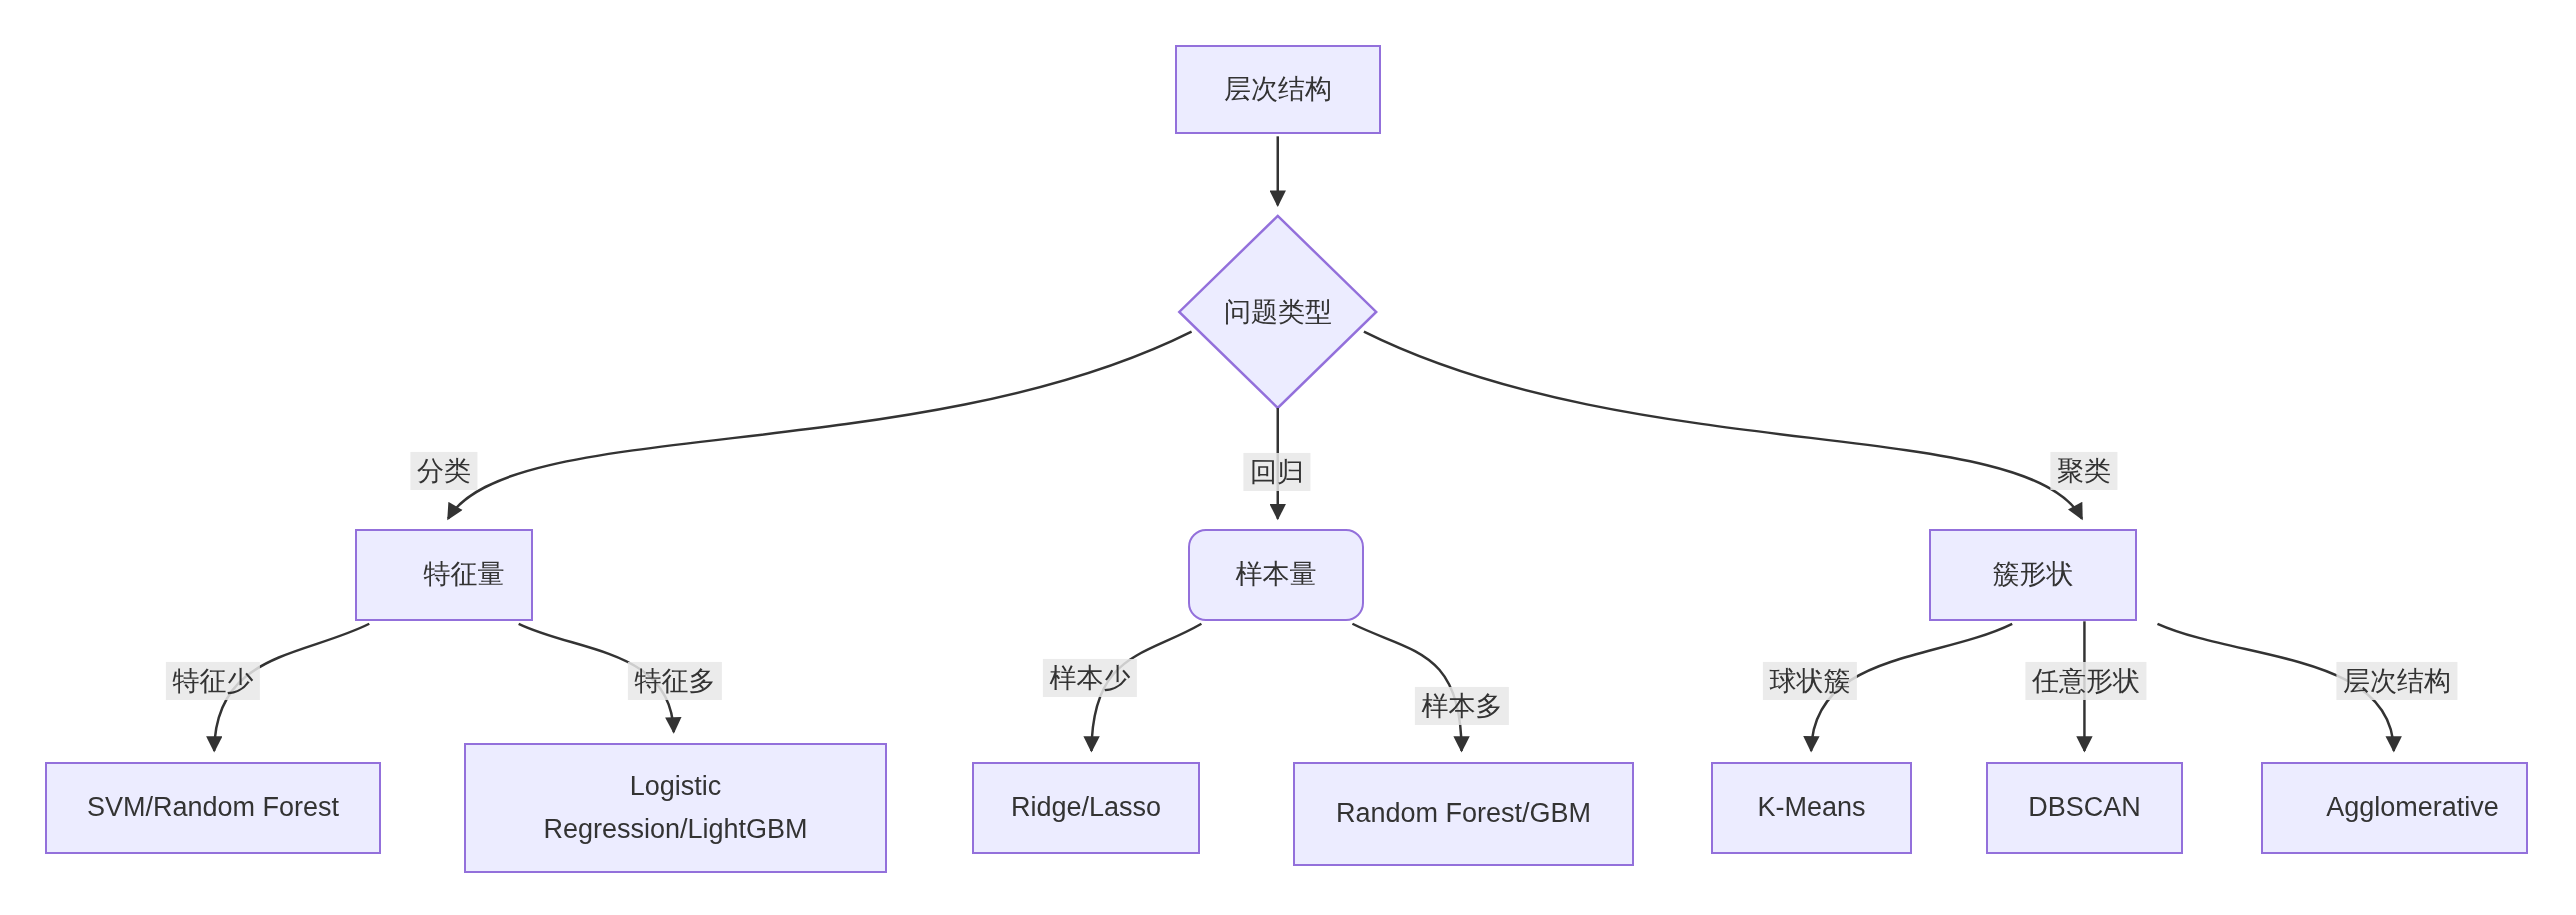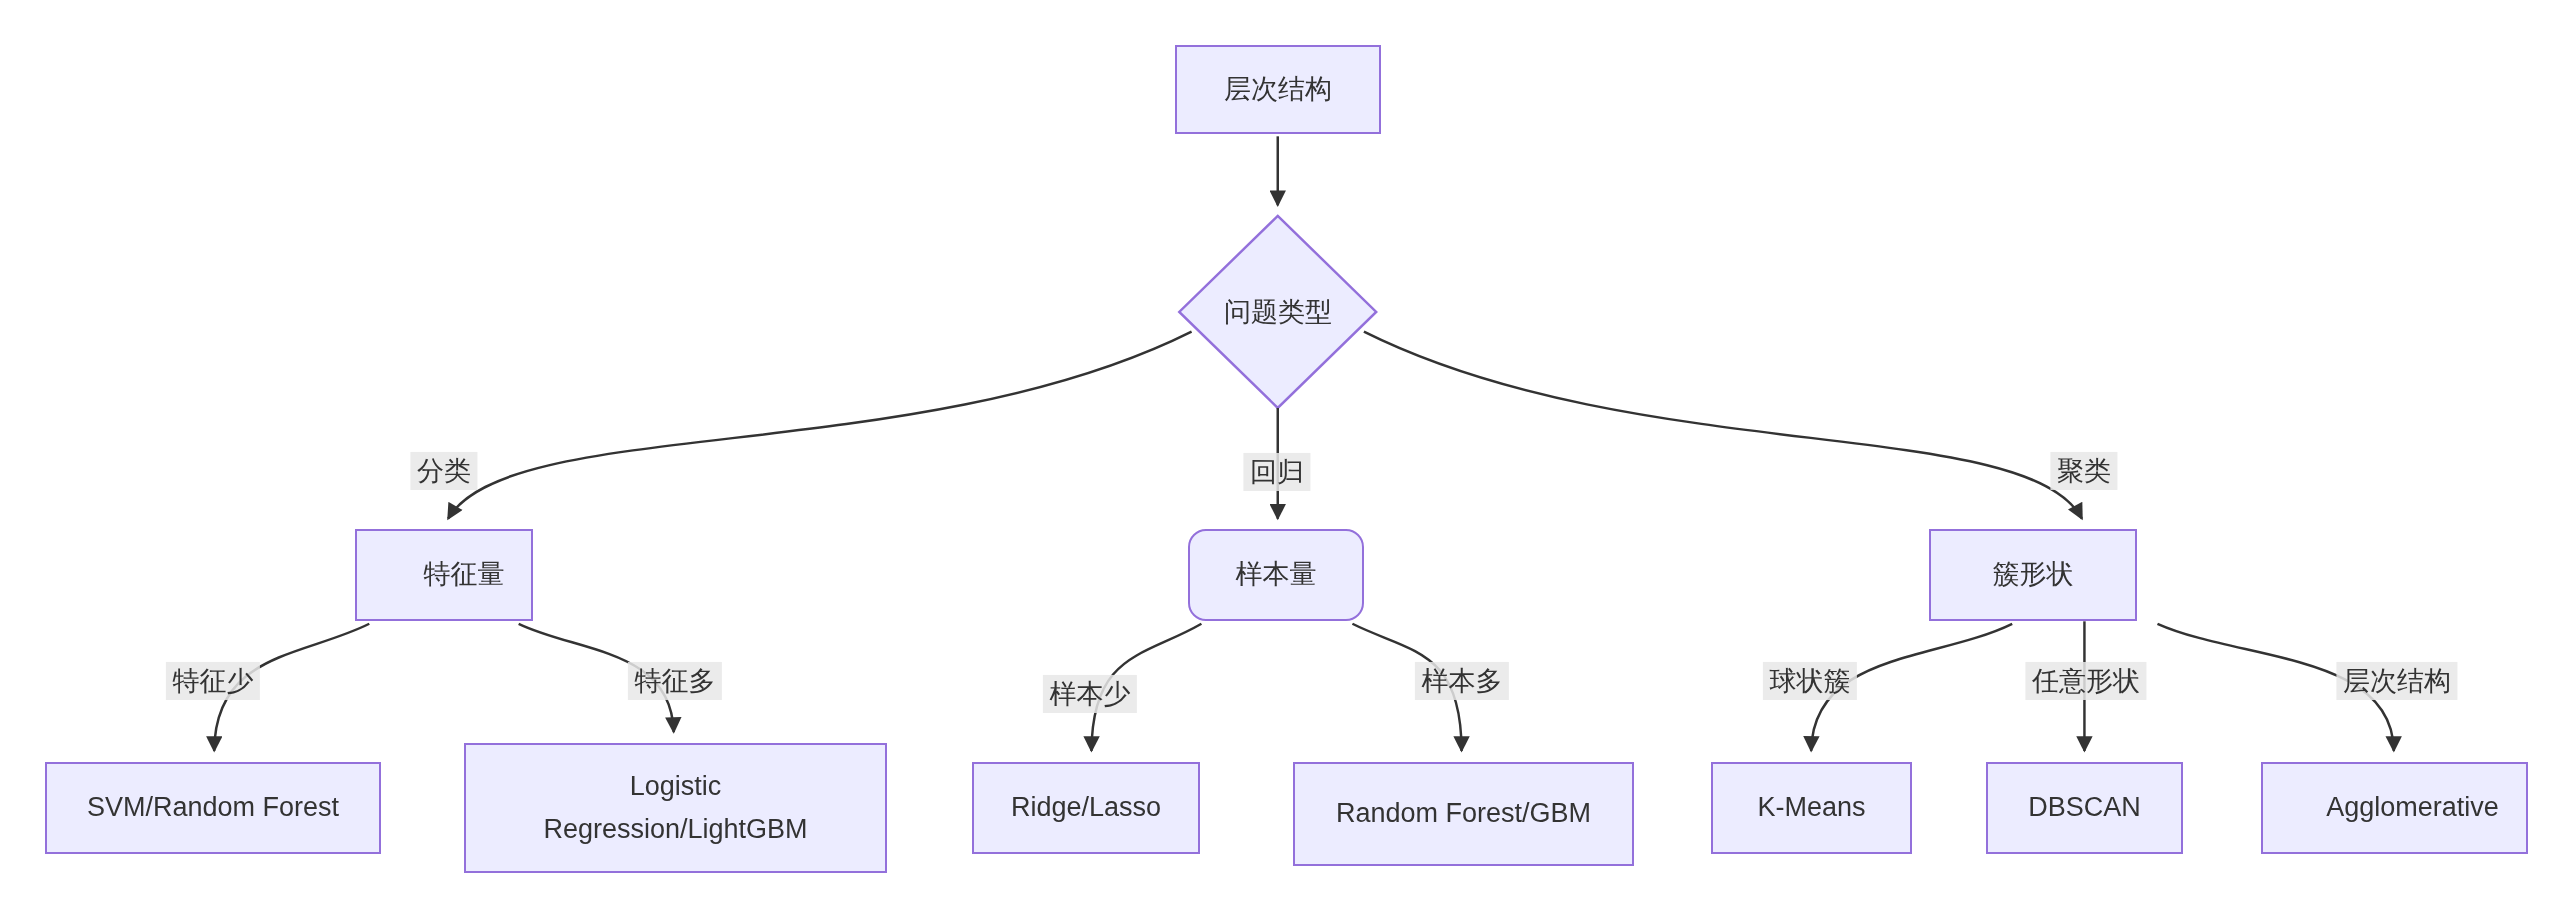--- a/index.html
+++ b/index.html
@@ -131,20 +131,20 @@
 
   <div class="node" style="left:2261px; top:762px; width:267px; height:92px;padding-left:36px;">
     <div class="inner">Agglomerative</div>
   </div>
 
   <div class="edge-label" style="left:444px; top:471px;">分类</div>
   <div class="edge-label" style="left:1277px; top:472px;">回归</div>
   <div class="edge-label" style="left:2084px; top:471px;">聚类</div>
   <div class="edge-label" style="left:213px; top:681px;">特征少</div>
   <div class="edge-label" style="left:675px; top:681px;">特征多</div>
-  <div class="edge-label" style="left:1090px; top:694px;text-align:center;">样本少</div>
-  <div class="edge-label" style="left:1462px; top:681px;">样本多</div>
+  <div class="edge-label" style="left:1090px; top:678px;text-align:center;">样本少</div>
+  <div class="edge-label" style="left:1462px; top:706px;">样本多</div>
   <div class="edge-label" style="left:1810px; top:681px;">球状簇</div>
   <div class="edge-label" style="left:2086px; top:681px;">任意形状</div>
   <div class="edge-label" style="left:2397px; top:681px;">层次结构</div>
 
 </div>
 
 
 </body></html>

